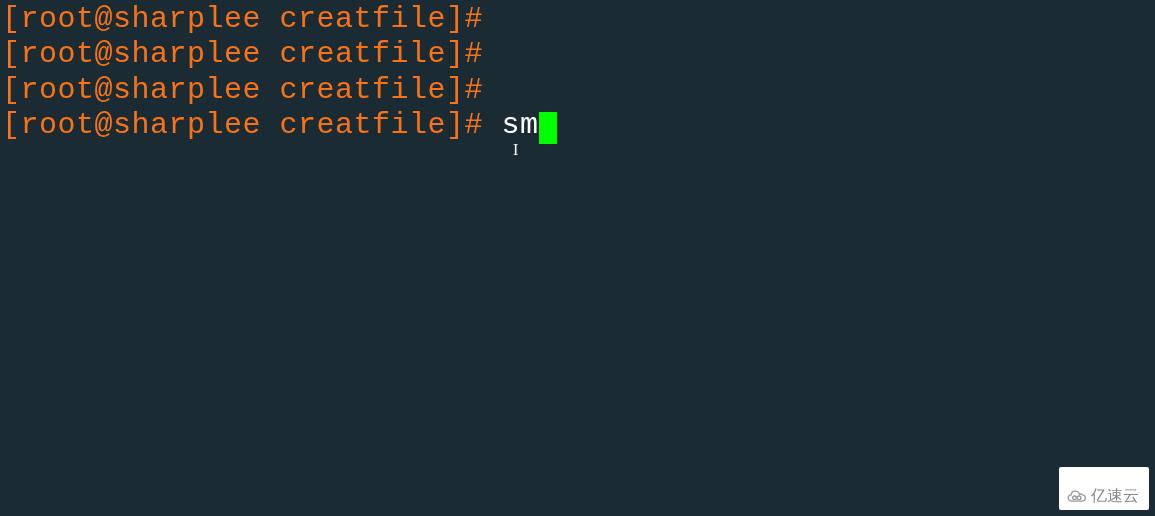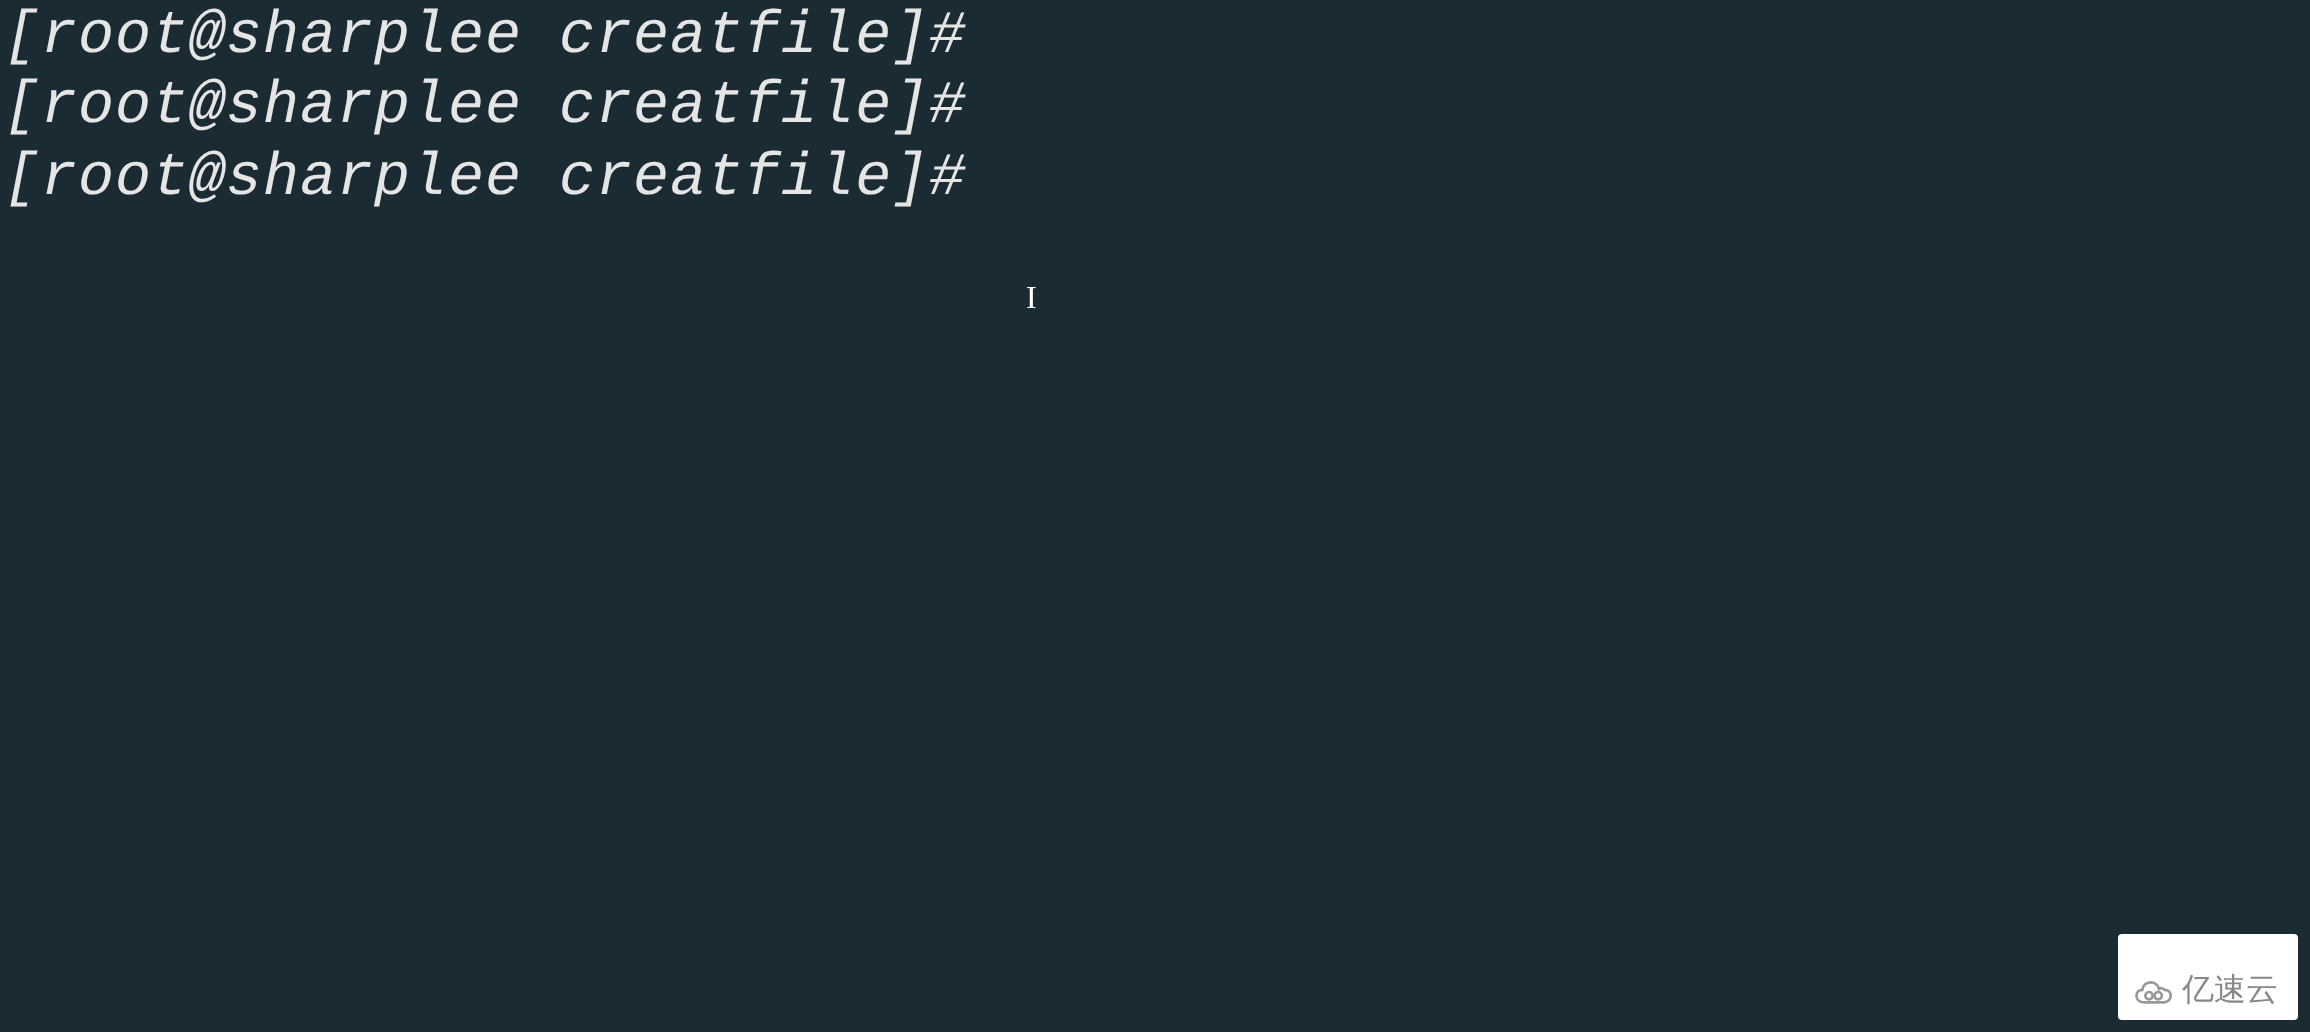--- a/index.html
+++ b/index.html
@@ -18,22 +18,21 @@
       overflow: hidden;
       line-height: 1.18;
       padding-top: 2px;
       padding-left: 2px;
     }
     .terminal-line {
       white-space: pre;
       letter-spacing: 0.5px;
     }
     .prompt {
-      color: #e5e5e5;
-      font-style: italic;
+      color: #f97316;
     }
     .command {
       color: #ffffff;
     }
     .cursor {
       display: inline-block;
       width: 18px;
       height: 32px;
       background-color: #00ff00;
       vertical-align: text-bottom;
@@ -66,20 +65,21 @@
       height: 16px;
     }
   </style>
 </head>
 <body>
 
 <div>
   <div class="terminal-line"><span class="prompt">[root@sharplee creatfile]# </span><span class="command"></span></div>
   <div class="terminal-line"><span class="prompt">[root@sharplee creatfile]# </span><span class="command"></span></div>
   <div class="terminal-line"><span class="prompt">[root@sharplee creatfile]# </span><span class="command"></span></div>
+  <div class="terminal-line"><span class="prompt">[root@sharplee creatfile]# </span><span class="command">sm</span><span class="cursor"></span></div>
 </div>
 
 <div class="text-cursor-mark">I</div>
 
 <div class="watermark">
   <svg viewBox="0 0 24 18" fill="none" stroke="#999999" stroke-width="1.6">
     <path d="M6 14 C3 14 1.5 12 1.5 10 C1.5 8 3 6.5 5 6.5 C5.2 4 7.2 2 10 2 C12.5 2 14.5 3.8 15 6 C16 5.2 17.5 5.4 18.4 6.5 C20.5 6.5 22 8 22 10 C22 12.5 20 14 18 14 Z"></path>
     <circle cx="9" cy="10" r="2.2"></circle>
     <circle cx="14.5" cy="10" r="2.2"></circle>
   </svg>

